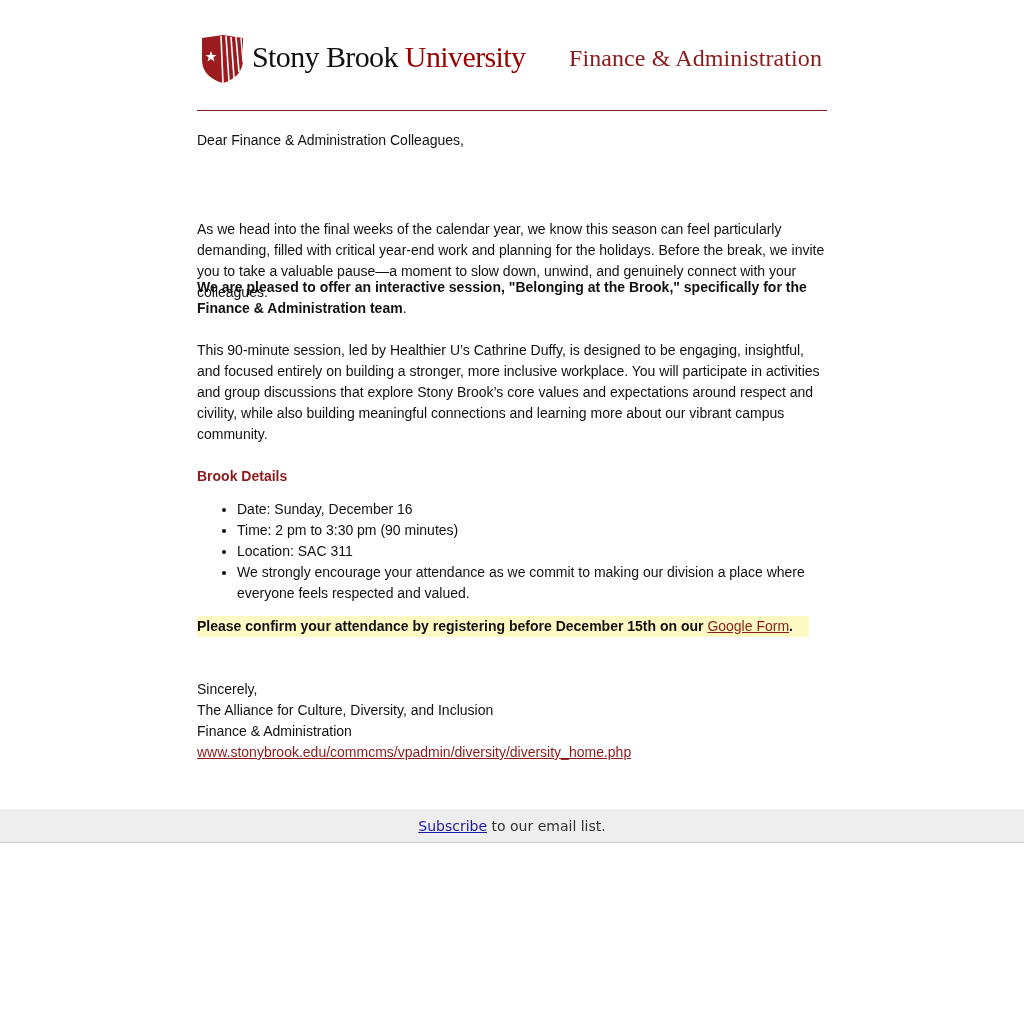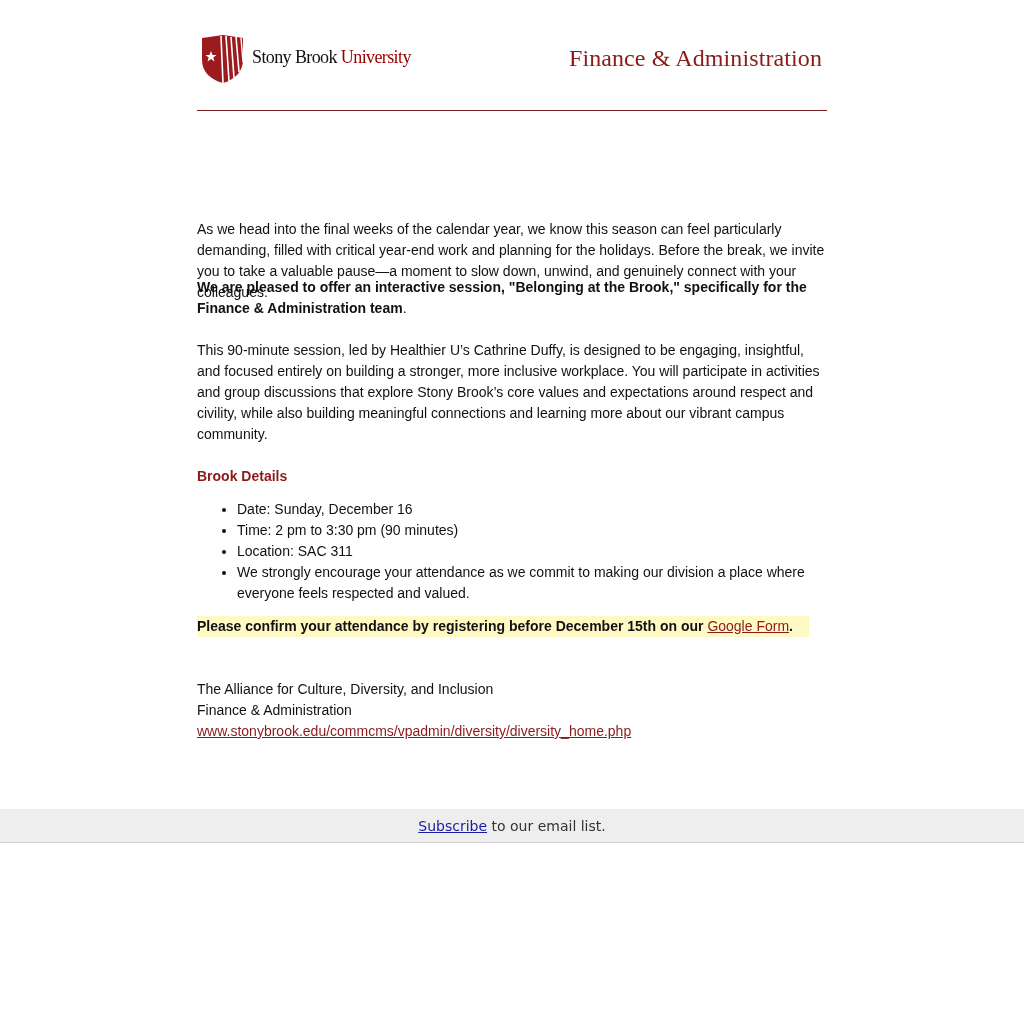--- a/index.html
+++ b/index.html
@@ -4,21 +4,21 @@
   <style>
     * { box-sizing: border-box; margin: 0; padding: 0; }
     html, body { width: 1024px; height: 1024px; background: #ffffff; }
     body { font-family: "Liberation Sans", sans-serif; color: #111111; font-size: 14px; position: relative; overflow: hidden; }
 
     .container { position: absolute; left: 197px; top: 0; width: 630px; }
 
     .header { position: relative; height: 111px; border-bottom: 1px solid #7a1c1c; }
     .logo { position: absolute; left: 4px; top: 34px; display: flex; align-items: center; }
     .shield { width: 43px; height: 50px; }
-    .logo-text { margin-left: 8px; font-family: "Liberation Serif", "DejaVu Serif", serif; font-size: 18px; letter-spacing: -0.6px; line-height: 1; margin-top: -4px; }
+    .logo-text { margin-left: 8px; font-family: "Liberation Serif", "DejaVu Serif", serif; font-size: 30px; letter-spacing: -0.6px; line-height: 1; margin-top: -4px; }
     .logo-text .dark { color: #111111; }
     .logo-text .red { color: #990000; }
     .dept { position: absolute; right: 5px; top: 45px; font-family: "Liberation Serif", "DejaVu Serif", serif; font-size: 24px; color: #8b1a1a; letter-spacing: 0.1px; }
 
     .body-text { line-height: 21px; font-size: 14px; }
     .p { margin: 0; }
     .greeting { position: absolute; top: 130px; left: 0; }
     .intro { position: absolute; top: 172px; left: 0; width: 630px; margin-top: 47px; }
     .bold-offer { position: absolute; top: 277px; left: 0; width: 632px; font-weight: bold; }
     .bold-offer .normal { font-weight: normal; }
@@ -52,39 +52,41 @@
         <polygon points="10,17 11.5,21 15.5,21 12.3,23.5 13.5,27.5 10,25 6.5,27.5 7.7,23.5 4.5,21 8.5,21" fill="#ffffff"></polygon>
       </svg>
       <div class="logo-text">
         <span class="dark">Stony Brook</span>
         <span class="red">University</span>
       </div>
     </div>
     <div class="dept">Finance &amp; Administration</div>
   </div>
 
+  <div class="body-text greeting">Dear Finance &amp; Administration Colleagues,</div>
 
   <p class="body-text p intro">As we head into the final weeks of the calendar year, we know this season can feel particularly demanding, filled with critical year-end work and planning for the holidays. Before the break, we invite you to take a valuable pause—a moment to slow down, unwind, and genuinely connect with your colleagues.</p>
 
   <p class="body-text p bold-offer"><span>We are pleased to offer an interactive session, "Belonging at the Brook," specifically for the Finance &amp; Administration team</span><span class="normal">.</span></p>
 
   <p class="body-text p session">This 90-minute session, led by Healthier U’s Cathrine Duffy, is designed to be engaging, insightful, and focused entirely on building a stronger, more inclusive workplace. You will participate in activities and group discussions that explore Stony Brook’s core values and expectations around respect and civility, while also building meaningful connections and learning more about our vibrant campus community.</p>
 
   <div class="body-text event-heading">Brook Details</div>
 
   <ul class="body-text event-list">
     <li>Date: Sunday, December 16</li>
     <li>Time: 2 pm to 3:30 pm (90 minutes)</li>
     <li>Location: SAC 311</li>
     <li>We strongly encourage your attendance as we commit to making our division a place where everyone feels respected and valued.</li>
   </ul>
 
   <div class="body-text confirm"><span>Please confirm your attendance by registering before December 15th on our </span><a href="#">Google Form</a><span>.</span></div>
 
   <div class="body-text signoff">
+    <div>Sincerely,</div>
     <div>The Alliance for Culture, Diversity, and Inclusion</div>
     <div>Finance &amp; Administration</div>
     <div><a href="#">www.stonybrook.edu/commcms/vpadmin/diversity/diversity_home.php</a></div>
   </div>
 </div>
 
 <div class="footer">
   <a href="#">Subscribe</a><span> to our email list.</span>
 </div>
 

